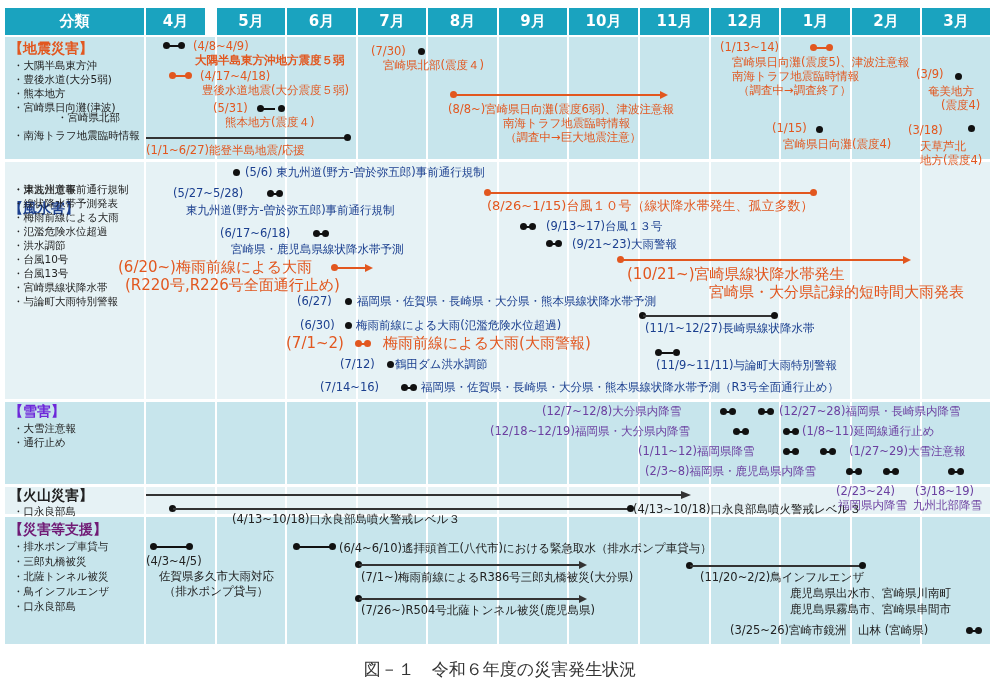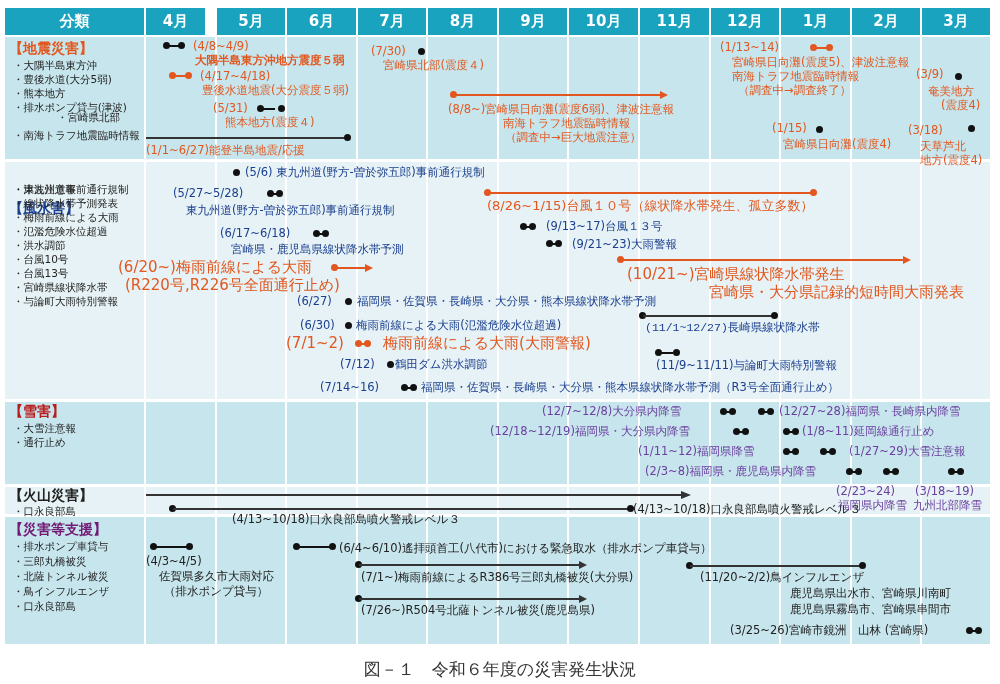--- a/index.html
+++ b/index.html
@@ -55,37 +55,37 @@
 <div class="vline" style="left:638px;top:37px;height:607px;"></div>
 <div class="vline" style="left:709px;top:37px;height:607px;"></div>
 <div class="vline" style="left:779px;top:37px;height:607px;"></div>
 <div class="vline" style="left:850px;top:37px;height:607px;"></div>
 <div class="vline" style="left:920px;top:37px;height:607px;"></div>
 
 <div class="cat-title" style="top:40px;color:#e2571f;">【地震災害】</div>
 <div class="cat-item" style="top:58px;">・大隅半島東方沖</div>
 <div class="cat-item" style="top:72px;">・豊後水道(大分5弱)</div>
 <div class="cat-item" style="top:86px;">・熊本地方</div>
-<div class="cat-item" style="top:100px;">・排水ポンプ貸与(津波)</div>
+<div class="cat-item" style="top:100px;">・宮崎県日向灘(津波)</div>
 <div class="cat-item" style="top:110px;margin-left:44px;">・宮崎県北部</div>
 <div class="cat-item" style="top:128px;">・南海トラフ地震臨時情報</div>
 <div class="cat-item" style="top:142px;margin-top:40px;">・津波注意報</div>
 
 <div class="cat-title" style="top:164px;color:#1b3f8f;margin-top:36px;">【風水害】</div>
 <div class="cat-item" style="top:182px;">・東九州道事前通行規制</div>
 <div class="cat-item" style="top:196px;">・線状降水帯予測発表</div>
 <div class="cat-item" style="top:210px;">・梅雨前線による大雨</div>
 <div class="cat-item" style="top:224px;">・氾濫危険水位超過</div>
 <div class="cat-item" style="top:238px;">・洪水調節</div>
 <div class="cat-item" style="top:252px;">・台風10号</div>
 <div class="cat-item" style="top:266px;">・台風13号</div>
 <div class="cat-item" style="top:280px;">・宮崎県線状降水帯</div>
 <div class="cat-item" style="top:294px;">・与論町大雨特別警報</div>
 
-<div class="cat-title" style="top:403px;color:#b91c1c;">【雪害】</div>
+<div class="cat-title" style="top:403px;color:#6d28d9;">【雪害】</div>
 <div class="cat-item" style="top:421px;">・大雪注意報</div>
 <div class="cat-item" style="top:435px;">・通行止め</div>
 
 <div class="cat-title" style="top:487px;color:#222;">【火山災害】</div>
 <div class="cat-item" style="top:504px;">・口永良部島</div>
 
 <div class="cat-title" style="top:521px;color:#701a75;">【災害等支援】</div>
 <div class="cat-item" style="top:539px;">・排水ポンプ車貸与</div>
 <div class="cat-item" style="top:554px;">・三郎丸橋被災</div>
 <div class="cat-item" style="top:569px;">・北薩トンネル被災</div>
@@ -209,21 +209,21 @@
 
 <div class="dot" style="left:617px;top:256px;background:#e2571f;"></div>
 <div class="bar" style="left:621px;top:259px;width:282px;background:#e2571f;"></div>
 <div class="arrow" style="left:903px;top:256px;border-left:8px solid #e2571f;"></div>
 <div class="t or big" style="left:627px;top:265px;">(10/21~)宮崎県線状降水帯発生</div>
 <div class="t or big" style="left:709px;top:283px;">宮崎県・大分県記録的短時間大雨発表</div>
 
 <div class="dot" style="left:639px;top:312px;background:#111;"></div>
 <div class="bar" style="left:643px;top:315px;width:129px;background:#333;"></div>
 <div class="dot" style="left:771px;top:312px;background:#111;"></div>
-<div class="t bl" style="left:645px;top:321px;font-family:Liberation Mono, monospace;">(11/1~12/27)長崎県線状降水帯</div>
+<div class="t bl" style="left:645px;top:321px;">(11/1~12/27)長崎県線状降水帯</div>
 
 <div class="dot" style="left:655px;top:349px;background:#111;"></div>
 <div class="bar" style="left:659px;top:352px;width:14px;background:#111;"></div>
 <div class="dot" style="left:673px;top:349px;background:#111;"></div>
 <div class="t bl" style="left:656px;top:358px;">(11/9~11/11)与論町大雨特別警報</div>
 
 <div class="t pu" style="left:542px;top:404px;">(12/7~12/8)大分県内降雪</div>
 <div class="dot" style="left:720px;top:408px;background:#111;"></div>
 <div class="bar" style="left:724px;top:411px;width:6px;background:#111;"></div>
 <div class="dot" style="left:729px;top:408px;background:#111;"></div>

